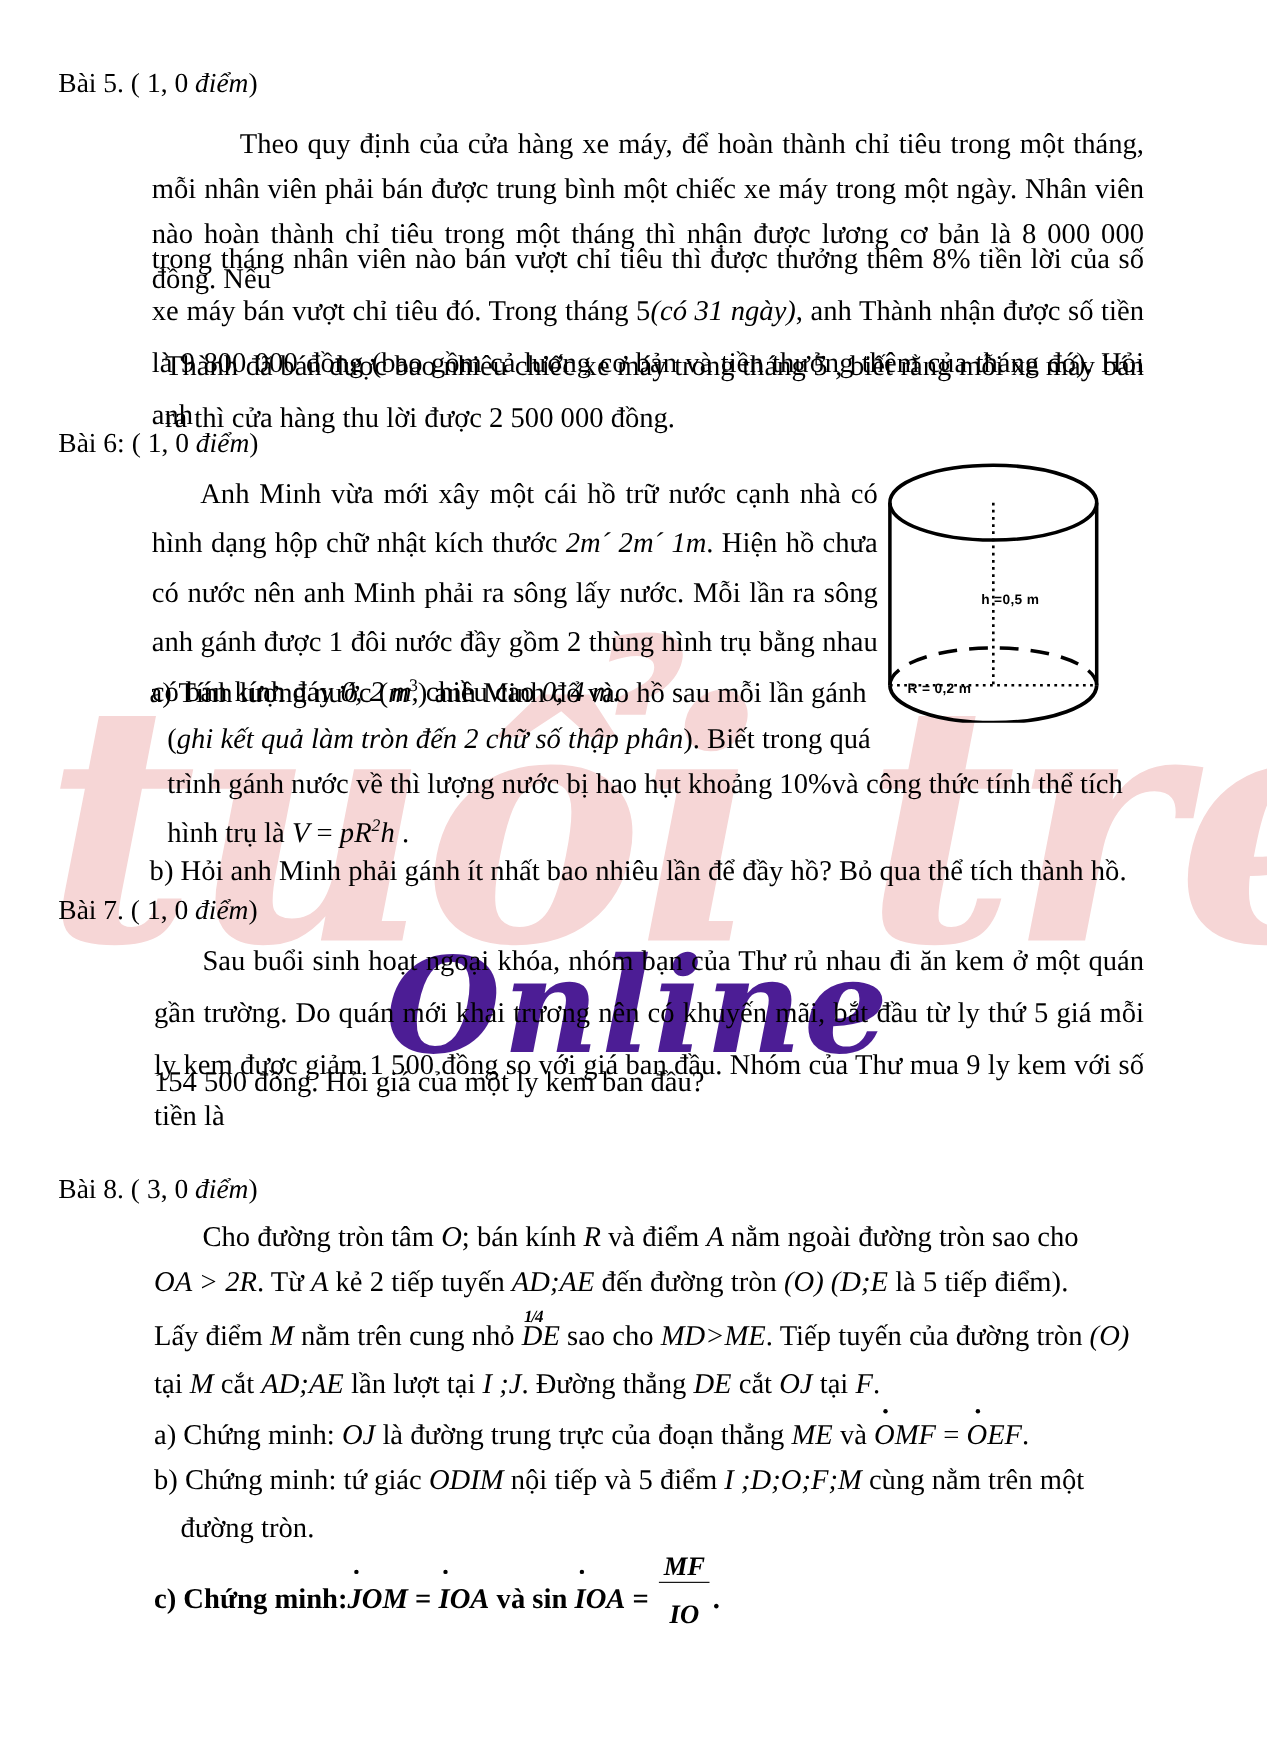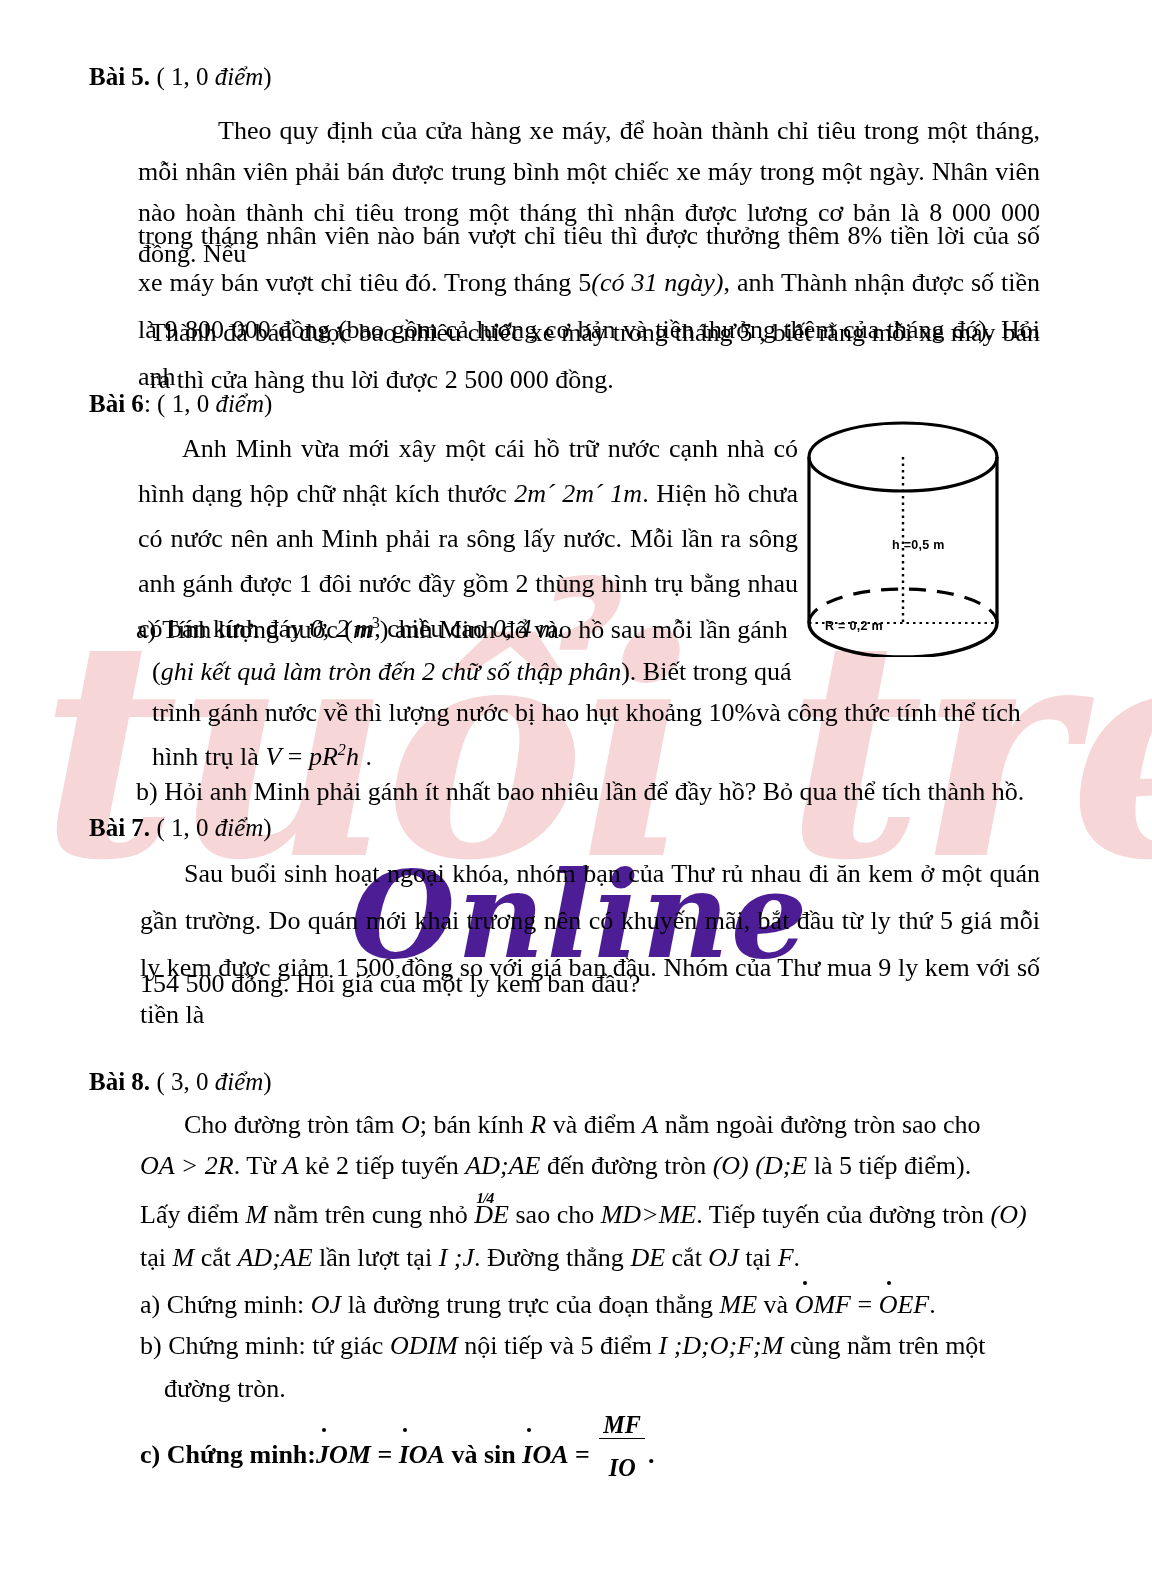--- a/index.html
+++ b/index.html
@@ -52,21 +52,21 @@
   
   .content{ position:relative; z-index:2; }
 
   .blk{ position:absolute; }
 
   .heading{
     font-size:25px;
     line-height:30px;
     white-space:nowrap;
   }
-  .heading b{ font-weight:bold;margin-left:36px; }
+  .heading b{ font-weight:normal; }
   .heading .it{ font-style:italic; }
 
   .para{
     font-size:26px;
     line-height:41px;
     text-align:justify;
     text-justify:inter-word;
     margin-left:18px;
   }
   .para.loose{ line-height:47px; }

